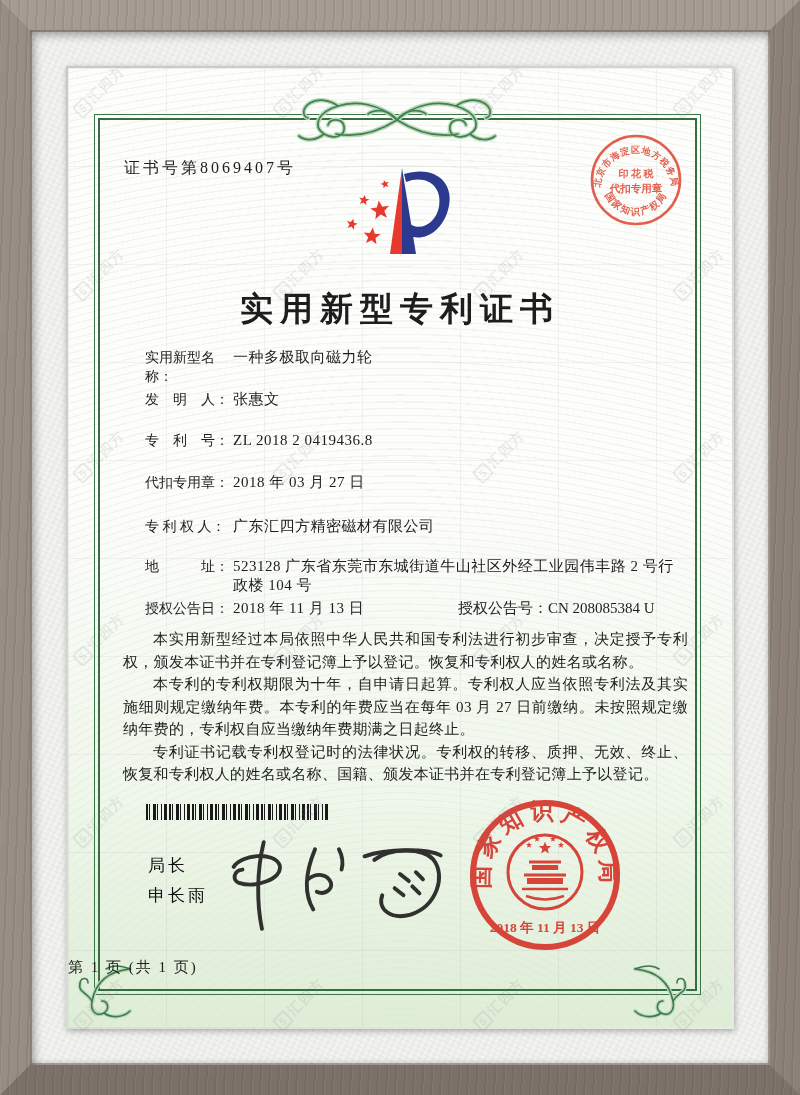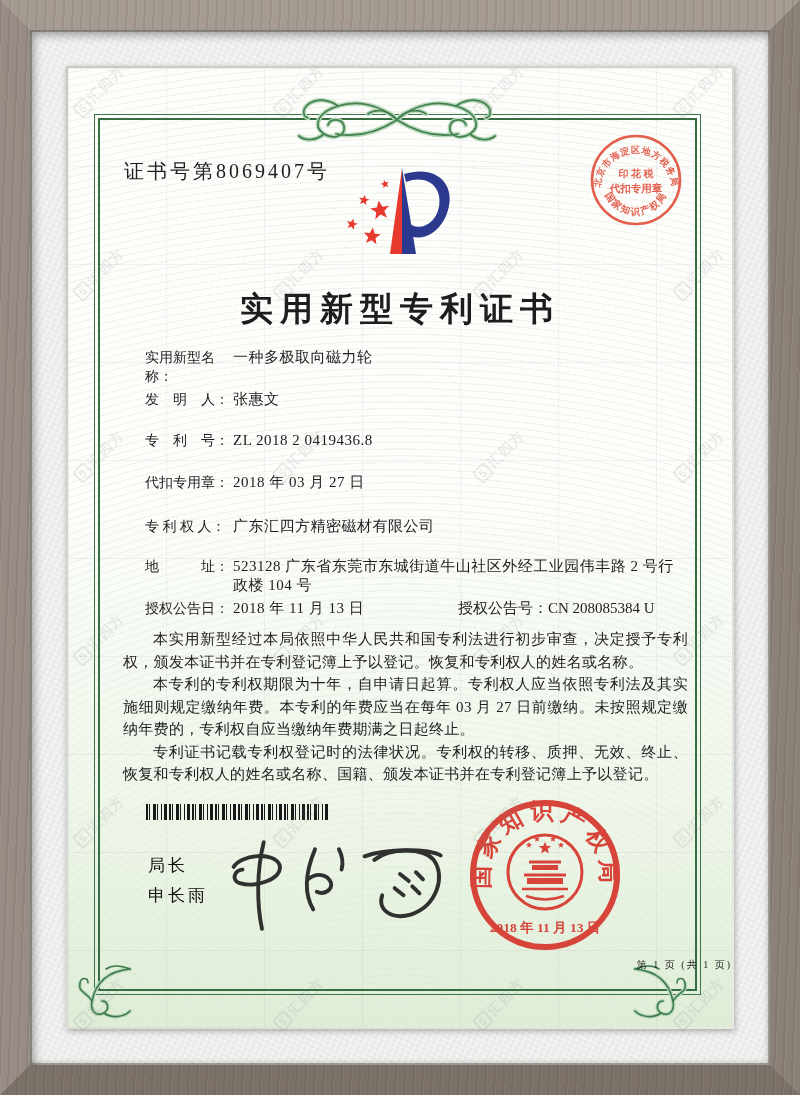--- a/index.html
+++ b/index.html
@@ -50,21 +50,21 @@
       repeating-linear-gradient(to bottom,rgba(145,145,158,.20) 0 1px,transparent 1px 98px);
   }
   .gborder{
     position:absolute;left:30px;top:50px;width:599px;height:873px;box-sizing:border-box;
     border:2px solid #356f41;outline:1px solid #3c7448;outline-offset:3px;
   }
   .ornament-top{position:absolute;left:204px;top:28px;width:250px;height:48px;}
   .ornament-bl{position:absolute;left:8px;top:893px;width:60px;height:60px;}
   .ornament-br{position:absolute;left:561px;top:893px;width:60px;height:60px;transform:scaleX(-1);}
   
-  .cert-no{position:absolute;left:56px;top:90px;font-size:20px;letter-spacing:3px;}
+  .cert-no{position:absolute;left:56px;top:90px;font-size:16px;letter-spacing:3px;}
   .logo{position:absolute;left:272px;top:94px;width:120px;height:100px;}
   .title{
     position:absolute;left:0;top:190px;width:100%;text-align:center;
     font-size:33px;font-weight:700;letter-spacing:7px;margin-top:29px;
   }
   .frow{position:absolute;left:77px;right:40px;font-size:15px;line-height:19px;}
   .flabel{display:inline-block;width:88px;font-size:14px;vertical-align:top;}
   .fvalue{letter-spacing:.5px;}
   .fvalue-addr{display:inline-block;width:452px;vertical-align:top;}
   .fextra{position:absolute;left:313px;top:0;white-space:nowrap;}
@@ -82,21 +82,21 @@
   }
   .officer-title,.officer-name{
     position:absolute;left:80px;font-family:"Liberation Sans",sans-serif;
     font-size:17px;letter-spacing:3px;color:#111;
   }
   .officer-title{top:786px;text-align:right;}
   .officer-name{top:816px;}
   .signature{position:absolute;left:138px;top:760px;width:280px;height:115px;}
   .cnipa-seal{position:absolute;left:398px;top:728px;width:158px;height:158px;opacity:.93;}
   .tax-stamp{position:absolute;left:520px;top:64px;width:96px;height:96px;opacity:.88;}
-  .page-footer{position:absolute;left:0;top:890px;width:100%;text-align:right;font-size:10px;letter-spacing:2px;}
+  .page-footer{position:absolute;left:0;top:890px;width:100%;text-align:left;font-size:15px;letter-spacing:2px;}
   
   .wm{position:absolute;inset:0;z-index:9;pointer-events:none;display:flex;flex-wrap:wrap;overflow:hidden;}
   .wm-cell{
     width:200px;height:182px;display:flex;align-items:center;justify-content:center;
     transform:rotate(-45deg);opacity:.15;color:#85858b;
     font-family:"Liberation Sans",sans-serif;font-weight:700;font-size:14px;letter-spacing:1px;
   }
   .wm-logo{
     display:inline-block;border:2px solid #85858b;border-radius:3px;
     font-size:11px;line-height:12px;padding:0 2px;margin-right:3px;font-weight:700;

